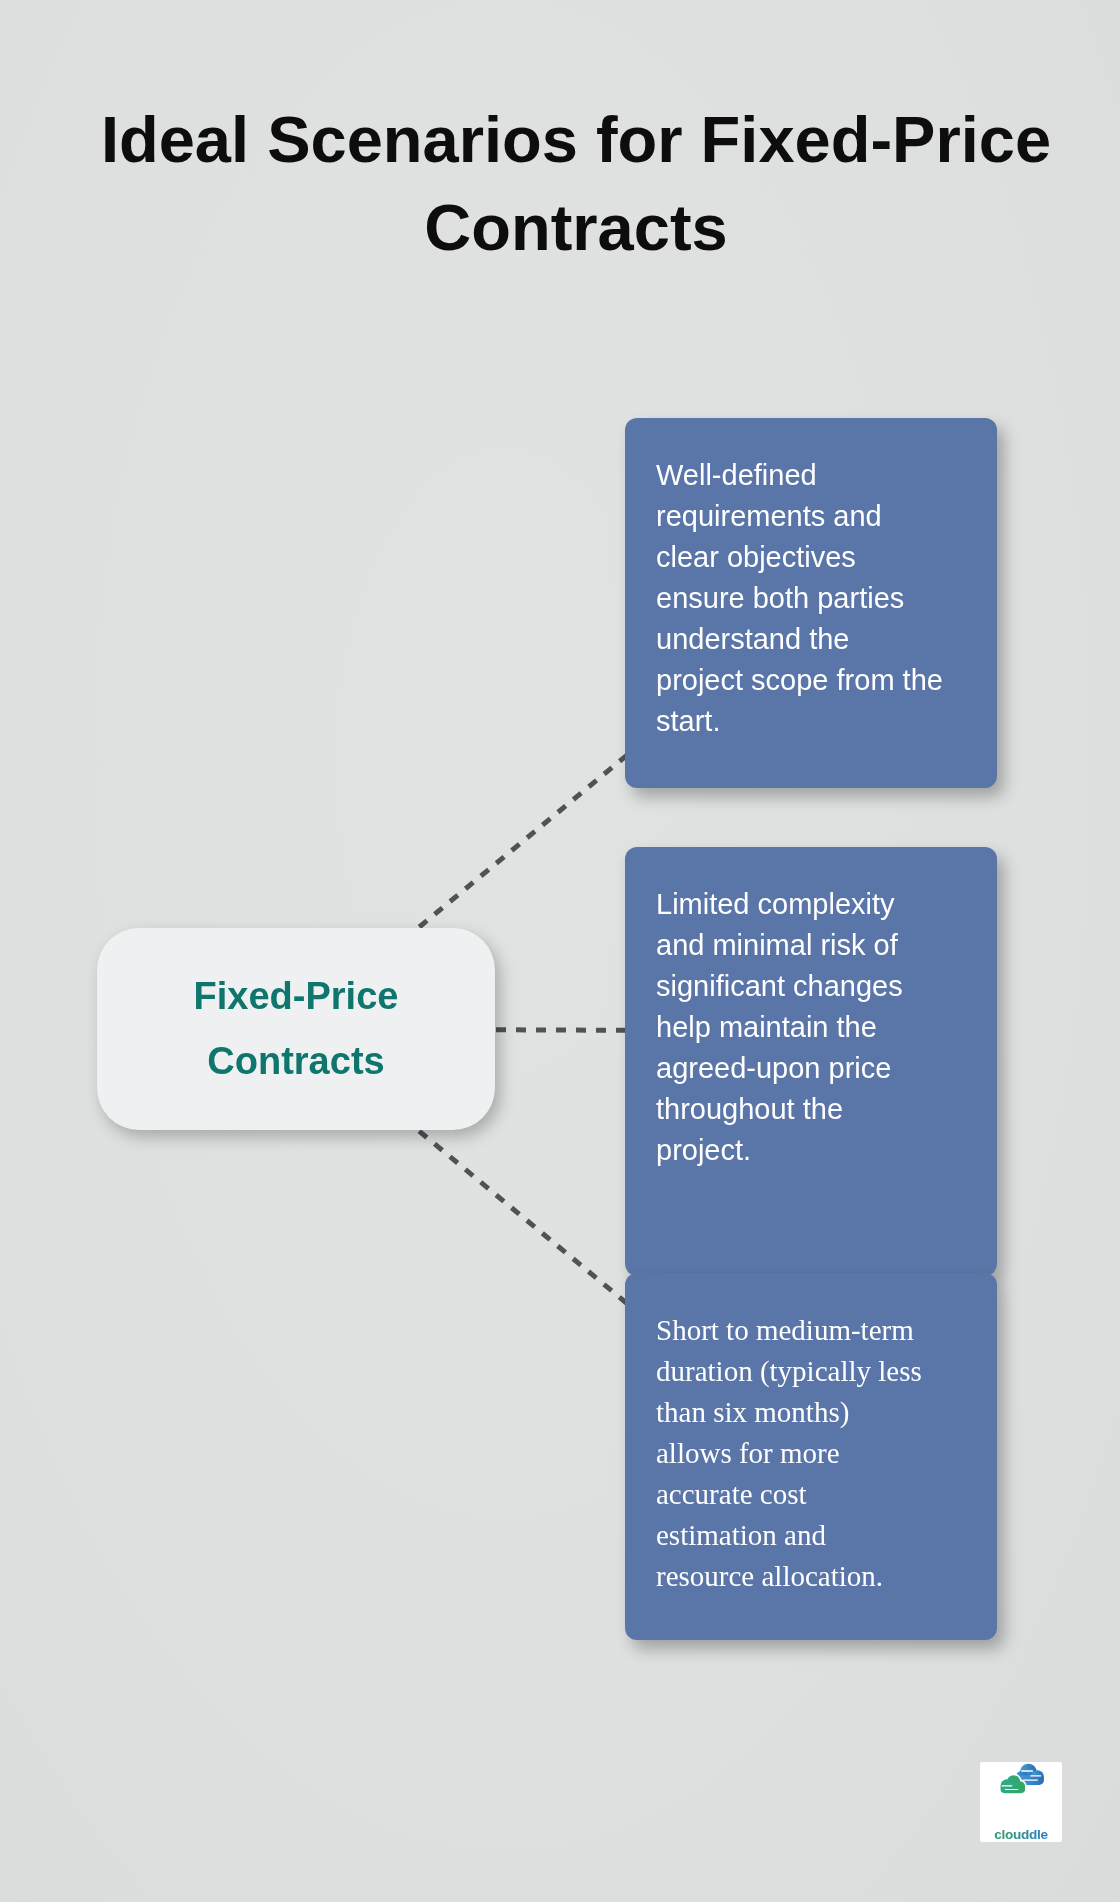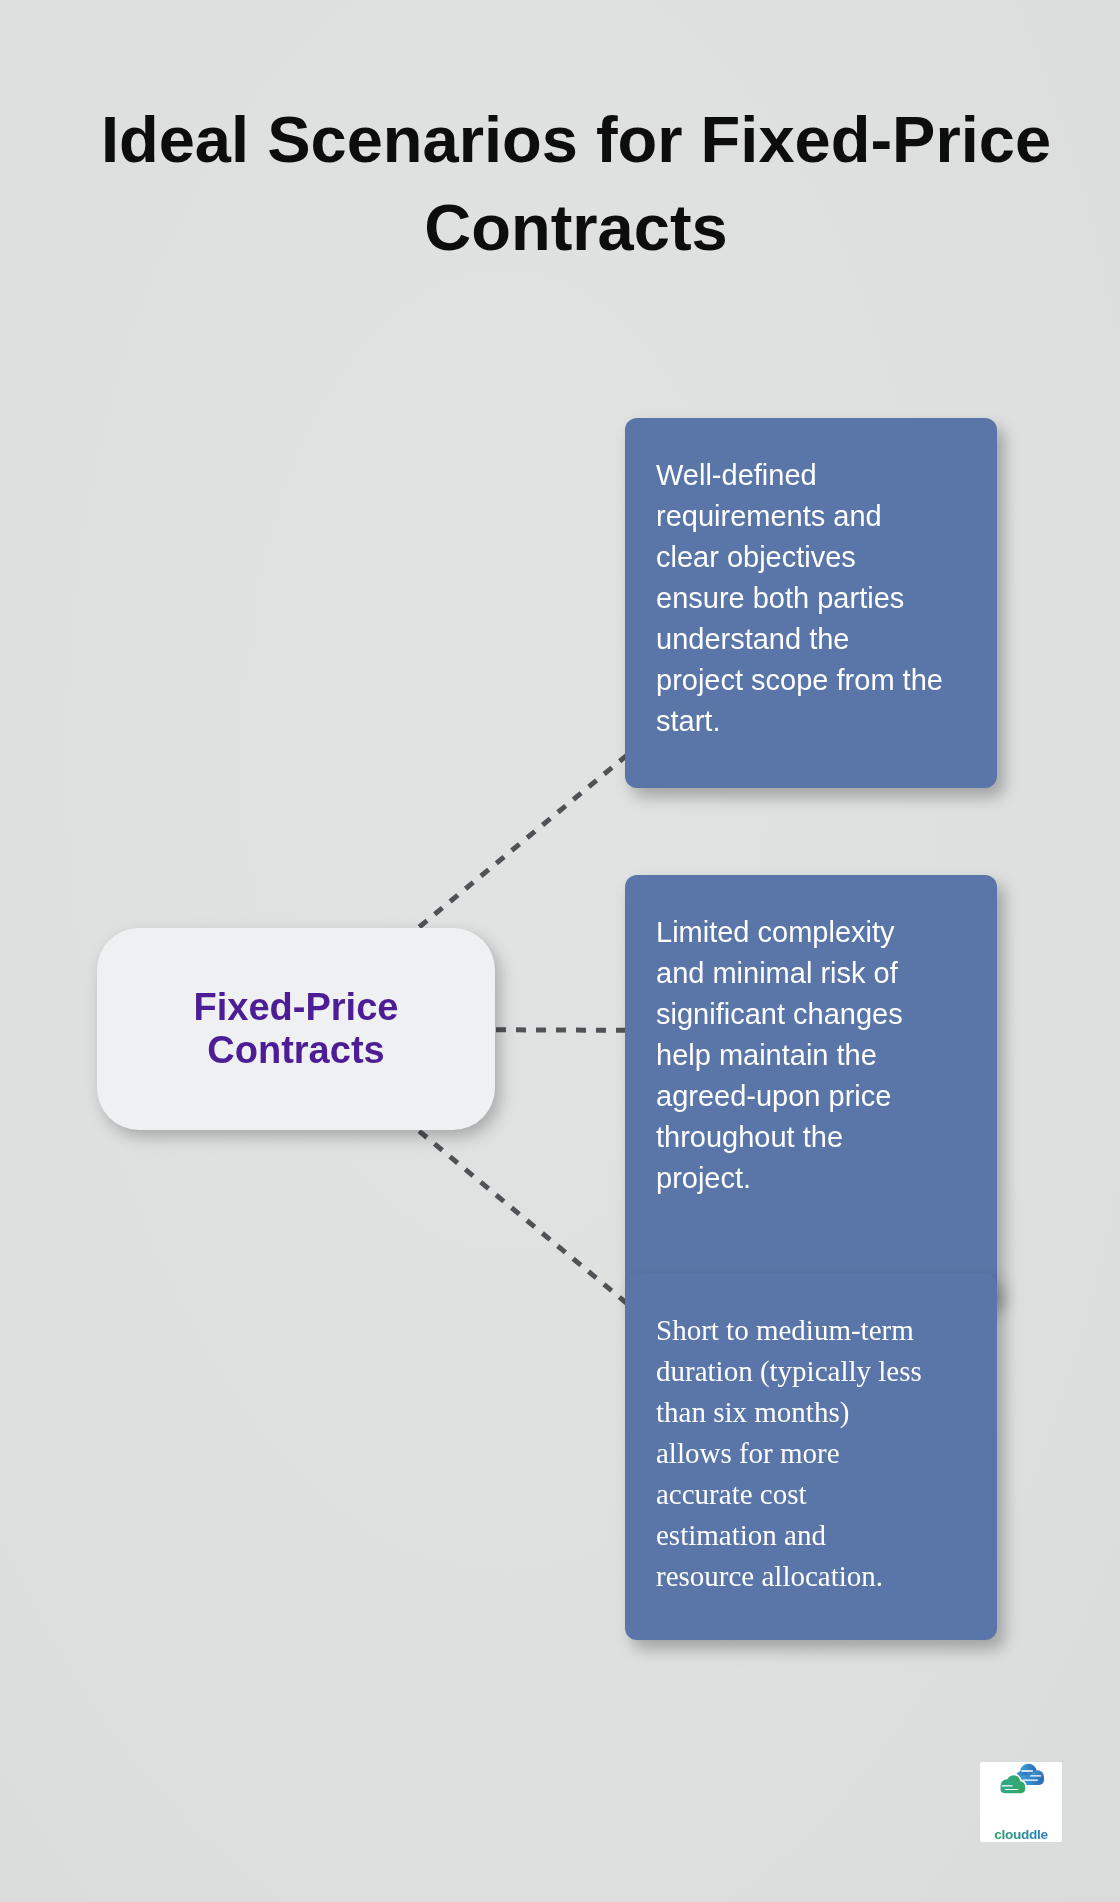--- a/index.html
+++ b/index.html
@@ -15,35 +15,35 @@
   }
   .connectors{position:absolute;top:0;left:0;z-index:0;}
   .connectors line{stroke:#505356;stroke-width:5;stroke-dasharray:10 10;}
   .node{
     position:absolute;z-index:2;left:97px;top:928px;width:398px;height:202px;
     background:#eff0f1;border-radius:42px;
     box-shadow:5px 7px 16px rgba(0,0,0,0.25);
     display:flex;align-items:center;justify-content:center;
   }
   .node-label{
-    font-weight:700;font-size:38px;line-height:43px;color:#4c1d95;
+    font-weight:700;font-size:38px;line-height:65px;color:#0f766e;
     text-align:center;white-space:pre-line;
   }
   .card{
     position:absolute;z-index:2;left:625px;width:372px;
     background:#5a76a8;border-radius:12px;
     box-shadow:7px 9px 16px rgba(0,0,0,0.28);
     box-sizing:border-box;
   }
   .card-text{
     color:#ffffff;font-size:29px;line-height:41px;
     padding:37px 18px 0 31px;white-space:pre-line;
   }
   .card1{top:418px;height:370px;}
-  .card2{top:847px;height:429px;margin-top:28px;}
+  .card2{top:847px;height:429px;}
   .card3{top:1273px;height:367px;font-family:Liberation Serif, serif;}
   .logo{
     position:absolute;z-index:2;left:980px;top:1762px;width:82px;height:80px;
     background:#ffffff;border-radius:2px;
     display:flex;flex-direction:column;align-items:center;justify-content:center;gap:30px;
   }
   .logo-clouds{display:block;}
   .logo-wordmark{display:block;margin-top:1px;}
 </style>
 </head>

